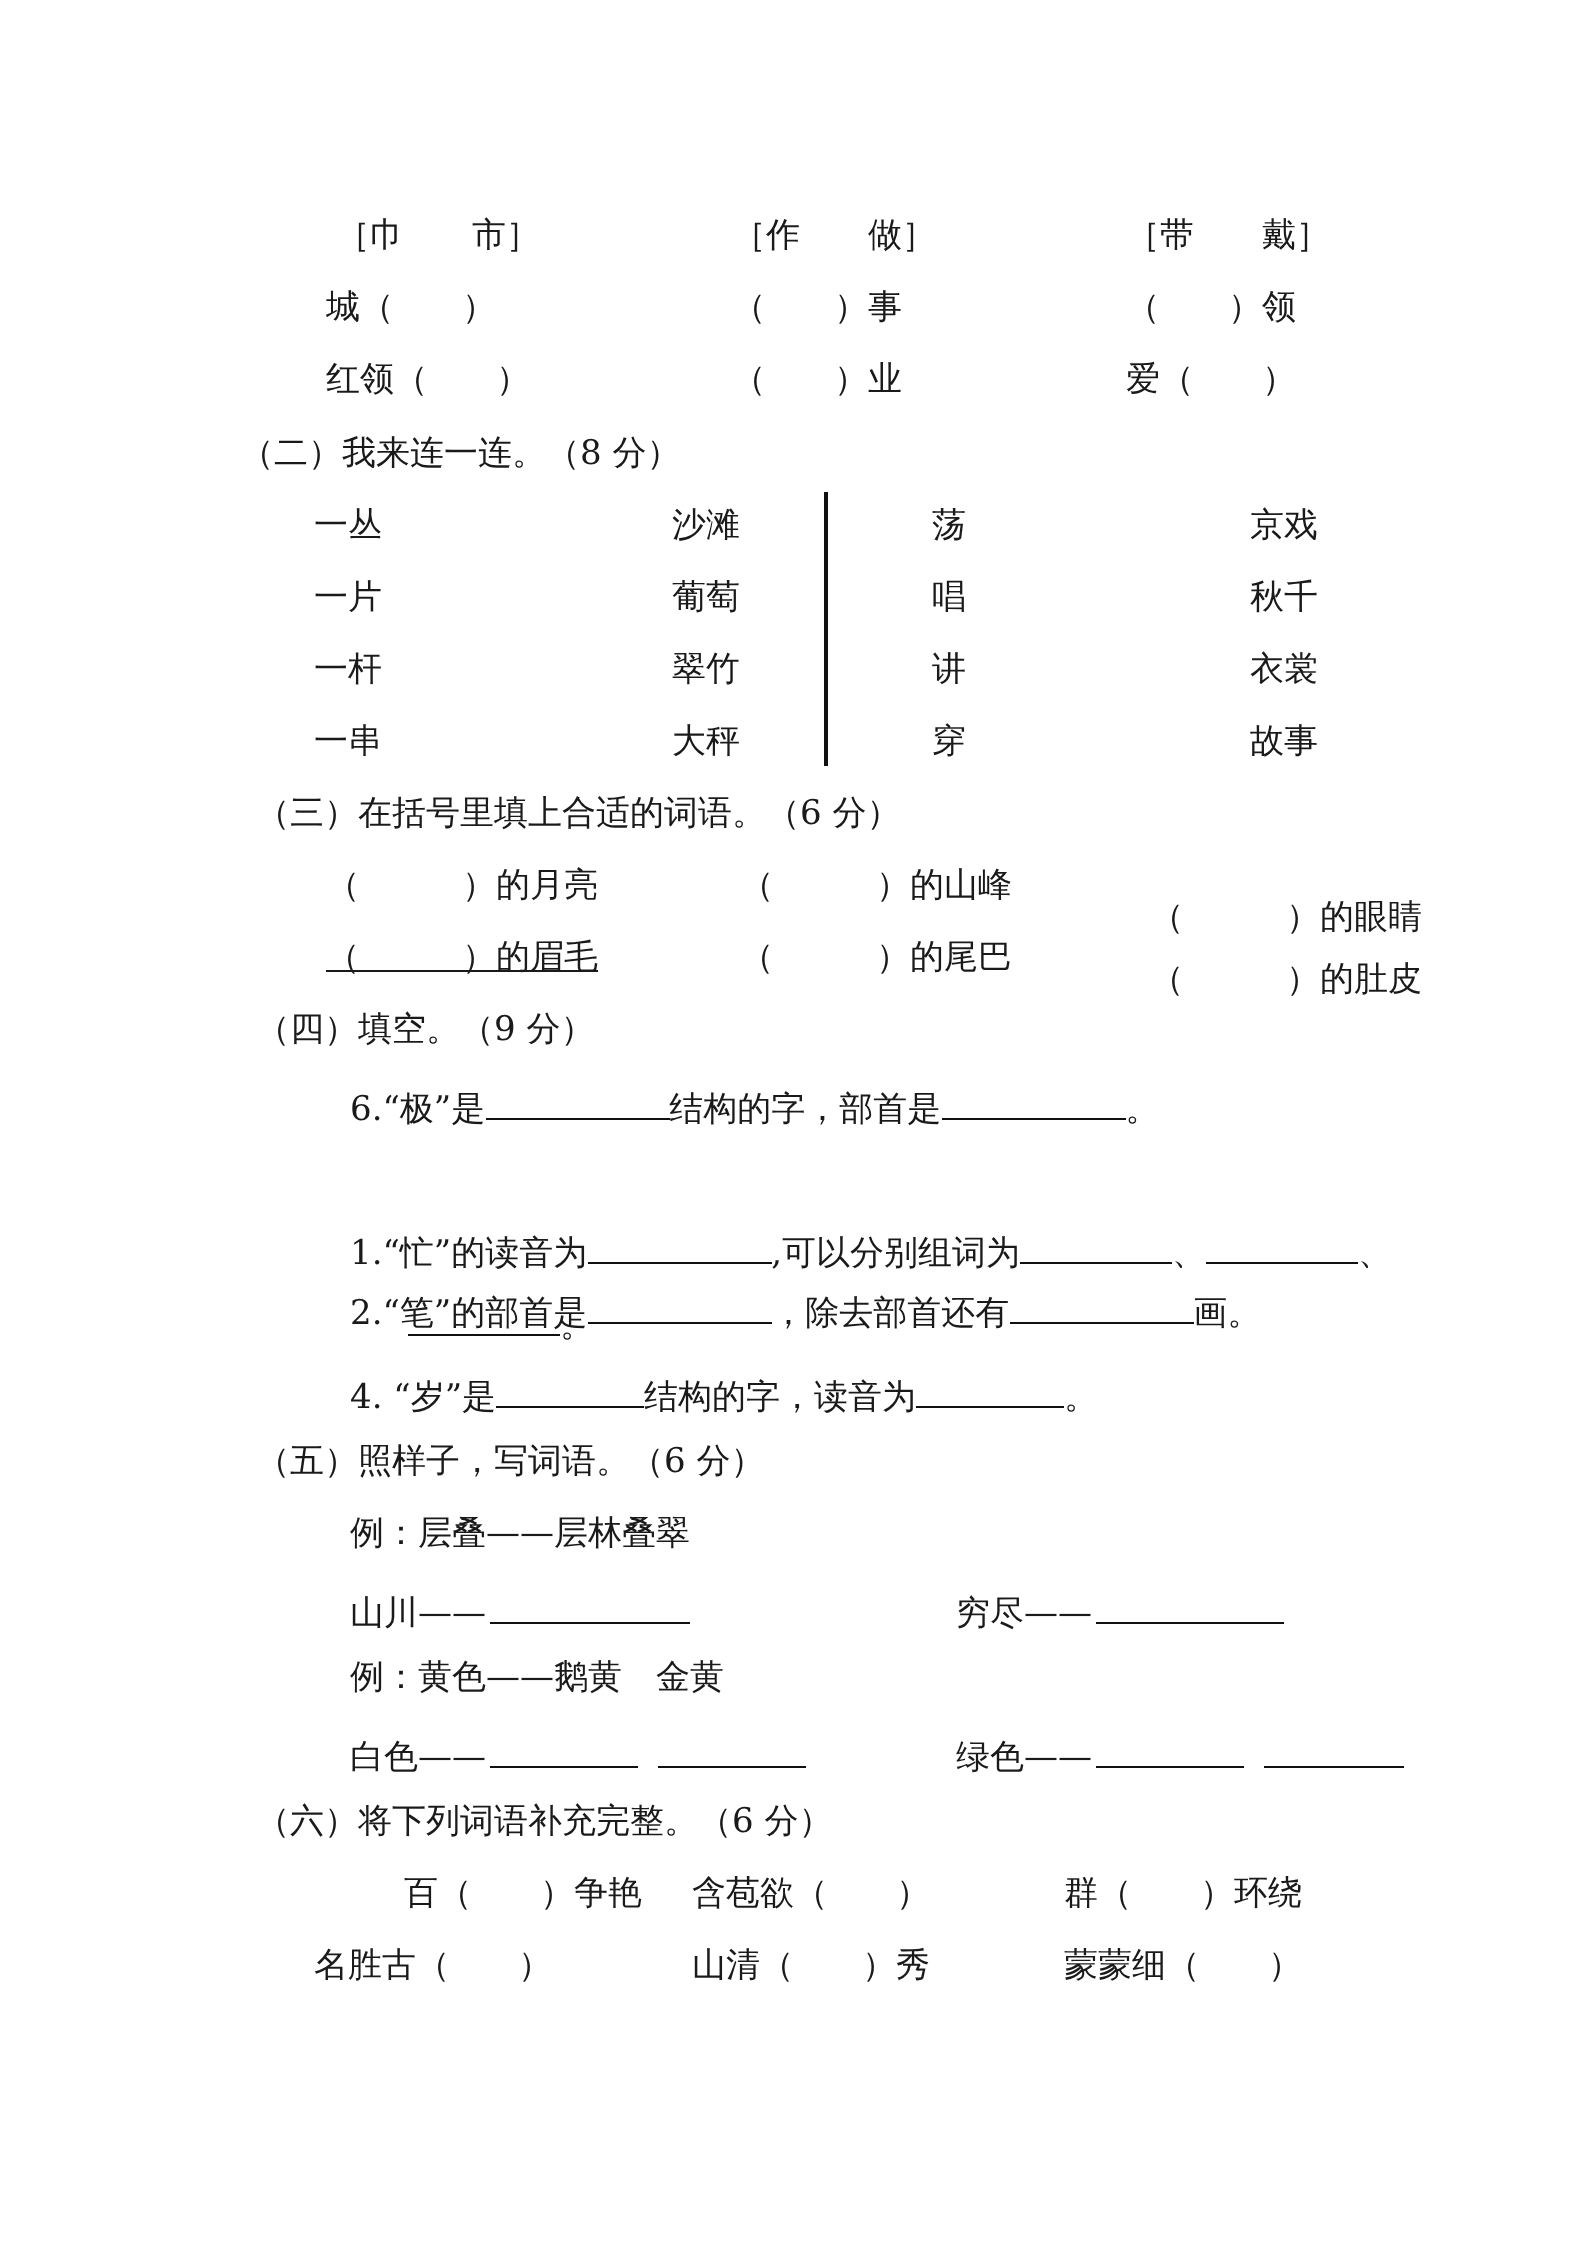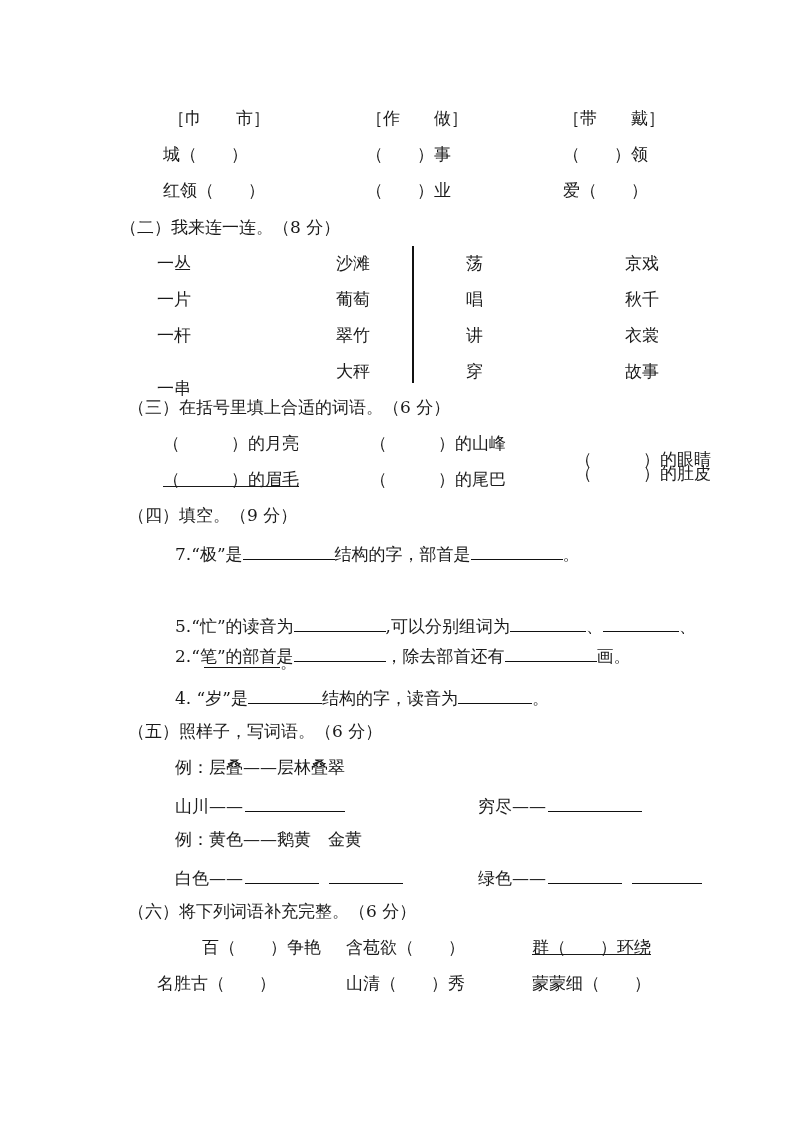--- a/index.html
+++ b/index.html
@@ -25,21 +25,21 @@
 
 <div class="abs" style="left:163px;top:180px;">红领（　　）</div>
 <div class="abs" style="left:366px;top:180px;">（　　）业</div>
 <div class="abs" style="left:563px;top:180px;">爱（　　）</div>
 
 <div class="abs" style="left:120px;top:217px;">（二）我来连一连。（8 分）</div>
 
 <div class="abs" style="left:157px;top:253px;">一丛</div>
 <div class="abs" style="left:157px;top:289px;">一片</div>
 <div class="abs" style="left:157px;top:325px;">一杆</div>
-<div class="abs" style="left:157px;top:378px;text-align:center;">一串</div>
+<div class="abs" style="left:157px;top:361px;text-align:center;">一串</div>
 
 <div class="abs" style="left:336px;top:253px;">沙滩</div>
 <div class="abs" style="left:336px;top:289px;">葡萄</div>
 <div class="abs" style="left:336px;top:325px;">翠竹</div>
 <div class="abs" style="left:336px;top:361px;">大秤</div>
 
 <div class="vline"></div>
 
 <div class="abs" style="left:466px;top:253px;">荡</div>
 <div class="abs" style="left:466px;top:289px;">唱</div>
@@ -50,34 +50,34 @@
 <div class="abs" style="left:625px;top:289px;">秋千</div>
 <div class="abs" style="left:625px;top:325px;">衣裳</div>
 <div class="abs" style="left:625px;top:361px;">故事</div>
 
 <div class="abs" style="left:128px;top:397px;">（三）在括号里填上合适的词语。（6 分）</div>
 <div class="abs" style="left:163px;top:433px;">（　　　）的月亮</div>
 <div class="abs" style="left:370px;top:433px;">（　　　）的山峰</div>
 <div class="abs" style="left:575px;top:449px;">（　　　）的眼睛</div>
 <div class="abs" style="left:163px;top:469px;text-decoration:underline;">（　　　）的眉毛</div>
 <div class="abs" style="left:370px;top:469px;">（　　　）的尾巴</div>
-<div class="abs" style="left:575px;top:463px;">（　　　）的肚皮</div>
+<div class="abs" style="left:575px;top:480px;">（　　　）的肚皮</div>
 
 <div class="abs" style="left:128px;top:505px;">（四）填空。（9 分）</div>
 
 <div class="abs" style="left:175px;top:541px;">
-  <span>7.“极”是</span><span class="blank" style="width:92px"></span><span>结构的字，部首是</span><span class="blank" style="width:92px"></span><span>。</span>
+  <span>6.“极”是</span><span class="blank" style="width:92px"></span><span>结构的字，部首是</span><span class="blank" style="width:92px"></span><span>。</span>
 </div>
 
 <div class="abs" style="left:175px;top:603px;margin-top:40px;">
   <span>2.“笔”的部首是</span><span class="blank" style="width:92px"></span><span>，除去部首还有</span><span class="blank" style="width:92px"></span><span>画。</span>
 </div>
 
 <div class="abs" style="left:175px;top:613px;">
-  <span>5.“忙”的读音为</span><span class="blank" style="width:92px"></span><span>,可以分别组词为</span><span class="blank" style="width:76px"></span><span>、</span><span class="blank" style="width:76px"></span><span>、</span>
+  <span>1.“忙”的读音为</span><span class="blank" style="width:92px"></span><span>,可以分别组词为</span><span class="blank" style="width:76px"></span><span>、</span><span class="blank" style="width:76px"></span><span>、</span>
 </div>
 <div class="abs" style="left:204px;top:649px;">
   <span class="blank" style="width:76px"></span><span>。</span>
 </div>
 
 <div class="abs" style="left:175px;top:685px;">
   <span>4. “岁”是</span><span class="blank" style="width:74px"></span><span>结构的字，读音为</span><span class="blank" style="width:74px"></span><span>。</span>
 </div>
 
 <div class="abs" style="left:128px;top:721px;">（五）照样子，写词语。（6 分）</div>
@@ -95,16 +95,16 @@
 <div class="abs" style="left:175px;top:865px;">
   <span>白色——</span><span class="blank" style="width:74px;margin-left:2px"></span><span class="blank" style="width:74px;margin-left:10px"></span>
 </div>
 <div class="abs" style="left:478px;top:865px;">
   <span>绿色——</span><span class="blank" style="width:74px;margin-left:2px"></span><span class="blank" style="width:70px;margin-left:10px"></span>
 </div>
 
 <div class="abs" style="left:128px;top:901px;">（六）将下列词语补充完整。（6 分）</div>
 <div class="abs" style="left:157px;top:937px;margin-left:45px;">百（　　）争艳</div>
 <div class="abs" style="left:346px;top:937px;">含苞欲（　　）</div>
-<div class="abs" style="left:532px;top:937px;text-decoration:underline;">群（　　）环绕</div>
+<div class="abs" style="left:532px;top:937px;">群（　　）环绕</div>
 <div class="abs" style="left:157px;top:973px;">名胜古（　　）</div>
 <div class="abs" style="left:346px;top:973px;">山清（　　）秀</div>
 <div class="abs" style="left:532px;top:973px;">蒙蒙细（　　）</div>
 
 </body></html>

